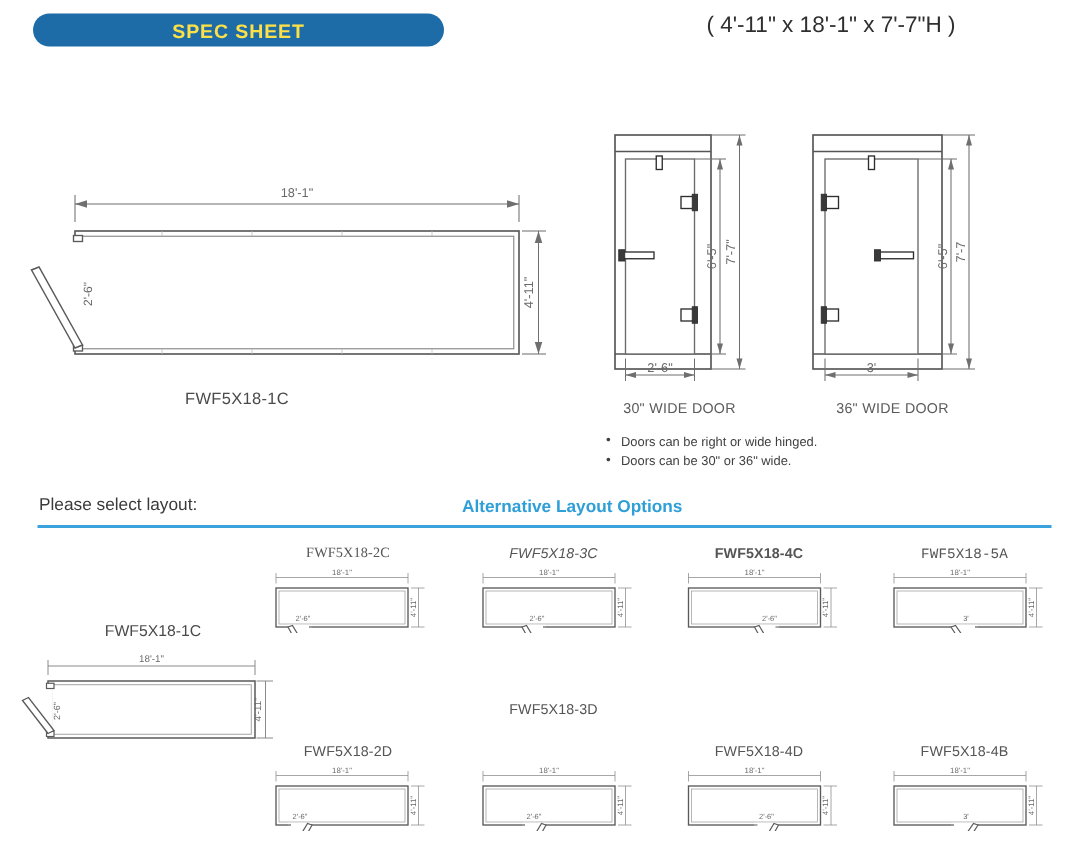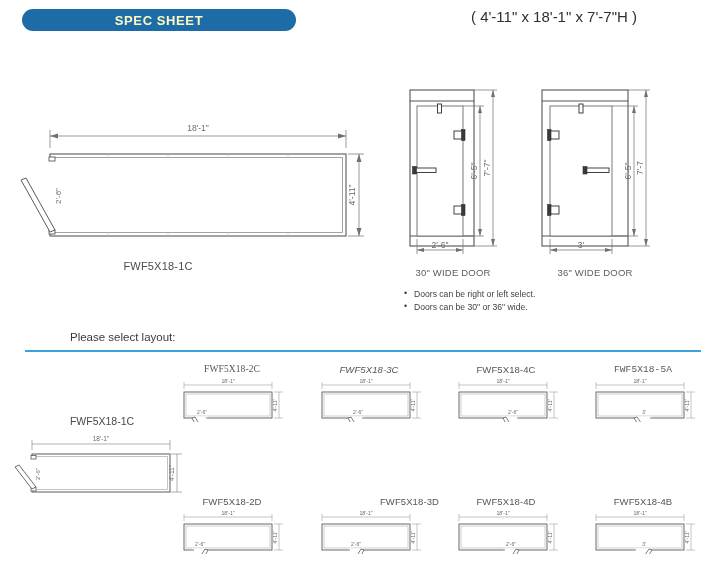--- a/index.html
+++ b/index.html
@@ -15,21 +15,21 @@
 
   
   .spec-pill {
     position: absolute; left: 22px; top: 9px;
     width: 274px; height: 22px;
     background: #1d6ca8;
     border-radius: 11px;
     display: flex; align-items: center; justify-content: center;
   }
   .spec-pill span {
-    color: #fef9c3; font-weight: bold; font-size: 13px;
+    color: #fde047; font-weight: bold; font-size: 13px;
     letter-spacing: .6px;
   }
 
   .title-block {
     position: absolute; left: 386px; top: 6px; width: 336px;
     text-align: center;
   }
   .model-code {
     font-size: 19px; font-weight: bold; color: #1b7fc0;
     letter-spacing: .2px; line-height: 1.05;
@@ -60,21 +60,21 @@
   }
   .bullets li { position: relative; padding-left: 10px; }
   .bullets li:before {
     content: "•"; position: absolute; left: 0; top: -1px;
     color: #3f3f3f; font-size: 9px;
   }
 
   
   .sel-label {
     position: absolute; left: 26px; top: 331px;
-    font-size: 11.5px; color: #3a3a3a; margin-left: 44px;
+    font-size: 11.5px; color: #3a3a3a;
   }
   .alt-label {
     position: absolute; left: 308px; top: 332px;
     font-size: 11.5px; color: #2f9fd8; font-weight: bold;
   }
   .rule {
     position: absolute; left: 25px; top: 350px;
     width: 676px; height: 1.5px; background: #3aa3dd;
   }
 
@@ -238,25 +238,26 @@
         <line x1="84" y1="155" x2="84" y2="170"></line>
       </g>
       <text x="0" y="0" font-size="8.5" text-anchor="middle" transform="translate(103,87) rotate(-90)">6'-5"</text>
       <text x="0" y="0" font-size="8.5" text-anchor="middle" transform="translate(115,84) rotate(-90)">7'-7</text>
       <text x="53" y="164" font-size="8.5" text-anchor="middle">3'</text>
     </svg>
   </div>
   <div class="cap" style="left:530px; top:267px; width:130px;">36" WIDE DOOR</div>
 
   <ul class="bullets">
-    <li>Doors can be right or left select.</li>
+    <li>Doors can be right or wide hinged.</li>
     <li>Doors can be 30" or 36" wide.</li>
   </ul>
 
   <div class="sel-label">Please select layout:</div>
+  <div class="alt-label">Alternative Layout Options</div>
   <div class="rule"></div>
 
   <div class="sel-cap">FWF5X18-1C</div>
   <div class="dwg" style="left:10px; top:432px;">
     <svg width="175" height="70" viewBox="0 0 175 70">
       <g stroke="#7d7d7d" stroke-width="0.6" fill="none">
         <line x1="22" y1="12" x2="160" y2="12"></line>
         <line x1="22" y1="8" x2="22" y2="18"></line>
         <line x1="160" y1="8" x2="160" y2="18"></line>
         <line x1="167" y1="22" x2="167" y2="60"></line>
@@ -317,21 +318,21 @@
       <rect x="34" y="40.5" width="16" height="3" fill="#fff" stroke="none"></rect>
       <line x1="34" y1="42" x2="36" y2="42" stroke="#5a5a5a" stroke-width="0.8"></line>
       <line x1="48" y1="42" x2="50" y2="42" stroke="#5a5a5a" stroke-width="0.8"></line>
       <path d="M34 42 L40 53 L43 51 L37 41 Z" fill="#fff" stroke="#5a5a5a" stroke-width="0.8"></path>
       <text x="52" y="7" font-size="5.2" text-anchor="middle">18'-1"</text>
       <text x="0" y="0" font-size="5.2" text-anchor="middle" transform="translate(101,29) rotate(-90)">4'-11"</text>
       <text x="44" y="38" font-size="5" text-anchor="middle">2'-6"</text>
     </svg>
   </div>
 
-  <div class="thumb-cap" style="left:436px; top:364px;">FWF5X18-4C</div>
+  <div class="thumb-cap" style="left:436px; top:364px;font-weight:bold;">FWF5X18-4C</div>
   <div class="thumb" style="left:451px; top:376px;">
     <svg width="112" height="46" viewBox="0 0 112 46">
       <g stroke="#8a8a8a" stroke-width="0.5" fill="none">
         <line x1="8" y1="9" x2="96" y2="9"></line>
           <line x1="8" y1="6" x2="8" y2="13"></line>
           <line x1="96" y1="6" x2="96" y2="13"></line>
         <line x1="103" y1="16" x2="103" y2="42"></line>
           <line x1="98" y1="16" x2="107" y2="16"></line>
           <line x1="98" y1="42" x2="107" y2="42"></line>
       </g>
@@ -386,21 +387,21 @@
       <rect x="16" y="40.5" width="16" height="3" fill="#fff" stroke="none"></rect>
       <line x1="16" y1="42" x2="18" y2="42" stroke="#5a5a5a" stroke-width="0.8"></line>
       <line x1="30" y1="42" x2="32" y2="42" stroke="#5a5a5a" stroke-width="0.8"></line>
       <path d="M32 42 L26 53 L23 51 L29 41 Z" fill="#fff" stroke="#5a5a5a" stroke-width="0.8"></path>
       <text x="52" y="7" font-size="5.2" text-anchor="middle">18'-1"</text>
       <text x="0" y="0" font-size="5.2" text-anchor="middle" transform="translate(101,29) rotate(-90)">4'-11"</text>
       <text x="24" y="38" font-size="5" text-anchor="middle">2'-6"</text>
     </svg>
   </div>
 
-  <div class="thumb-cap" style="left:299px; top:496px;text-align:right;">FWF5X18-3D</div>
+  <div class="thumb-cap" style="left:299px; top:468px;">FWF5X18-3D</div>
   <div class="thumb" style="left:314px; top:508px;">
     <svg width="112" height="46" viewBox="0 0 112 46">
       <g stroke="#8a8a8a" stroke-width="0.5" fill="none">
         <line x1="8" y1="9" x2="96" y2="9"></line>
           <line x1="8" y1="6" x2="8" y2="13"></line>
           <line x1="96" y1="6" x2="96" y2="13"></line>
         <line x1="103" y1="16" x2="103" y2="42"></line>
           <line x1="98" y1="16" x2="107" y2="16"></line>
           <line x1="98" y1="42" x2="107" y2="42"></line>
       </g>

